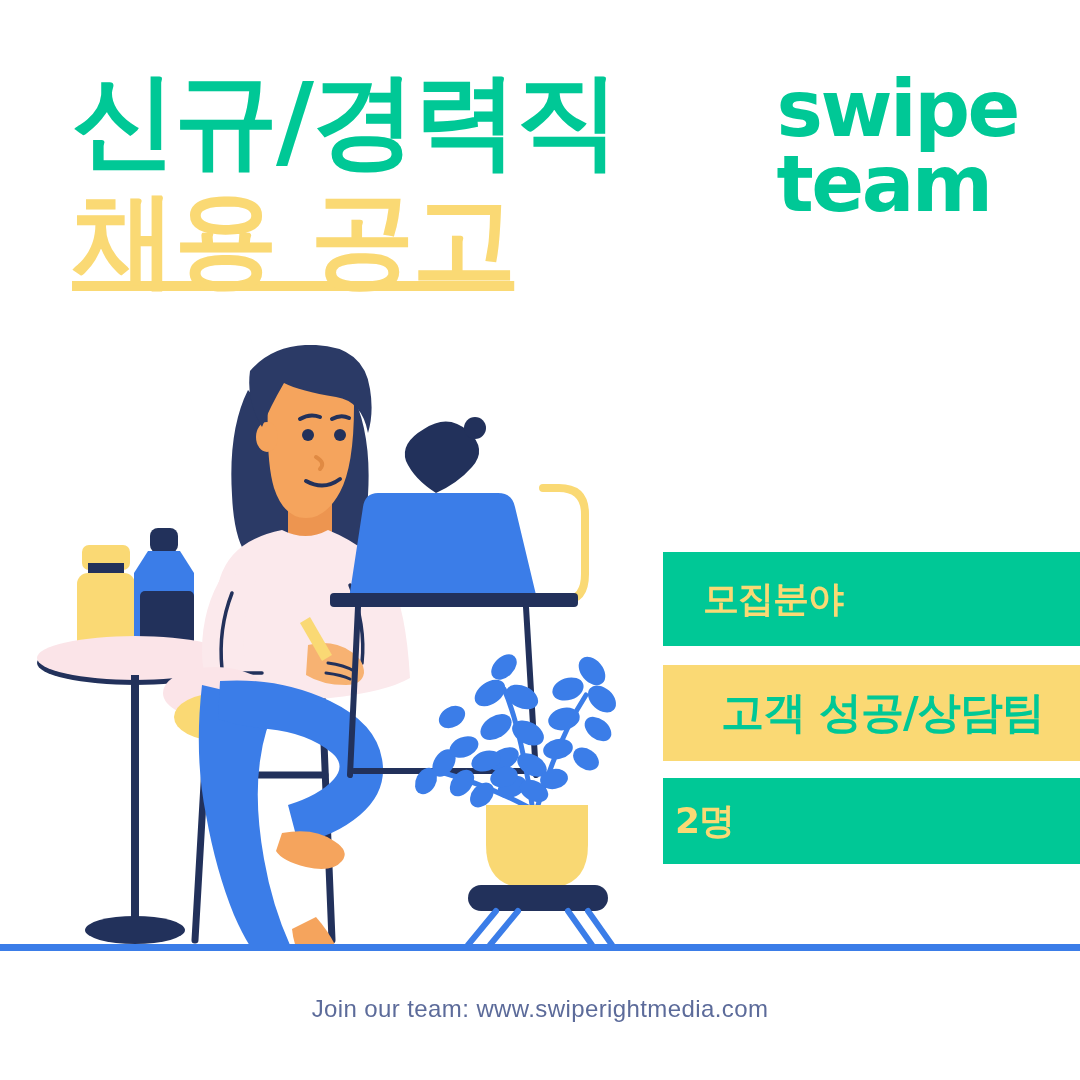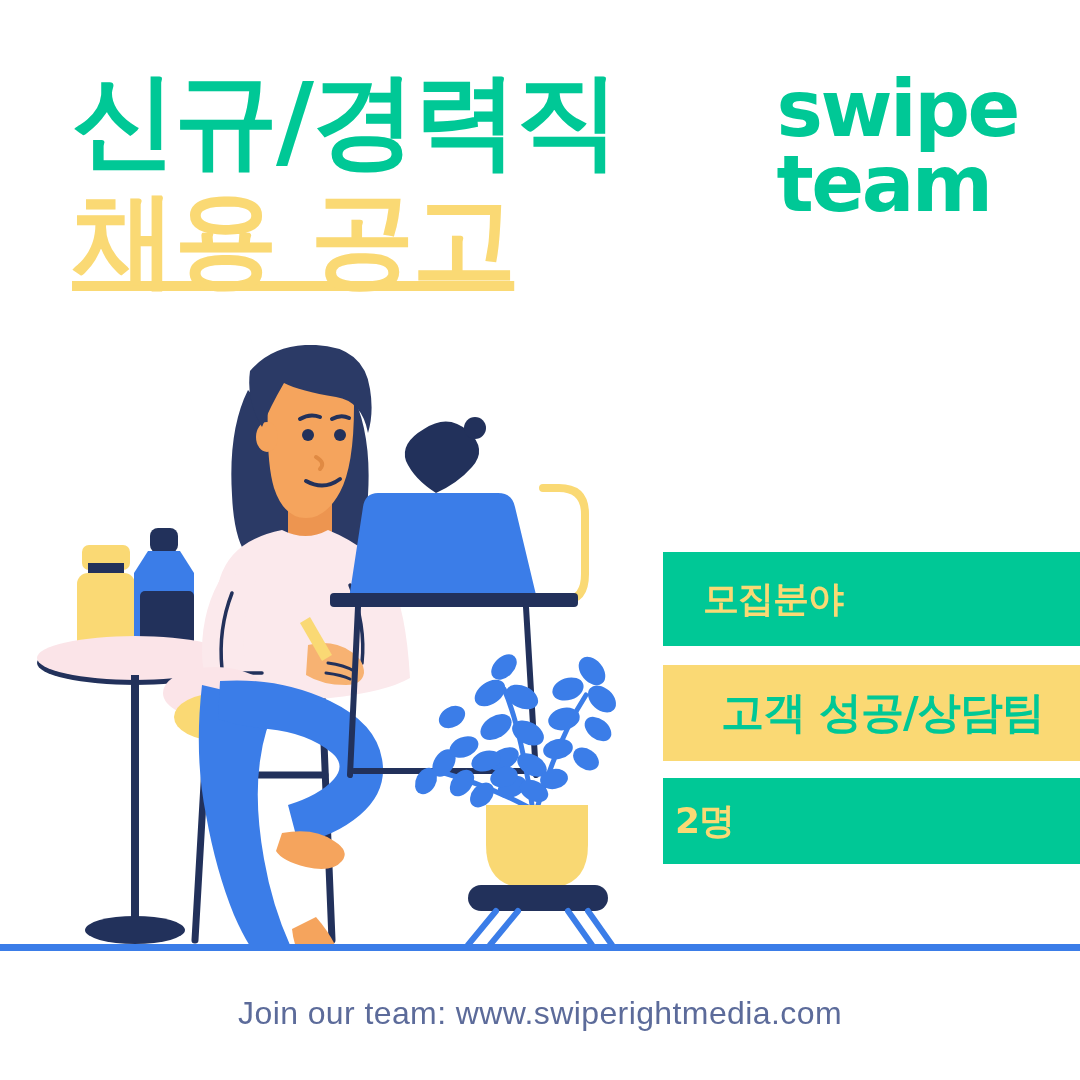--- a/index.html
+++ b/index.html
@@ -76,21 +76,21 @@
     position:absolute;
     left:0; top:944px;
     width:1080px;height:7px;
     background:#3B7DE8;
   }
   .footer-text{
     position:absolute;
     left:0; top:995px;
     width:1080px;
     text-align:center;
-    font-size:32px;
+    font-size:24px;
     font-weight:400;
     letter-spacing:0.4px;
     color:#5C6B9A;
     font-family:"Liberation Sans","DejaVu Sans",sans-serif;
   }
 
   
   .illustration{
     position:absolute;
     left:20px; top:345px;

